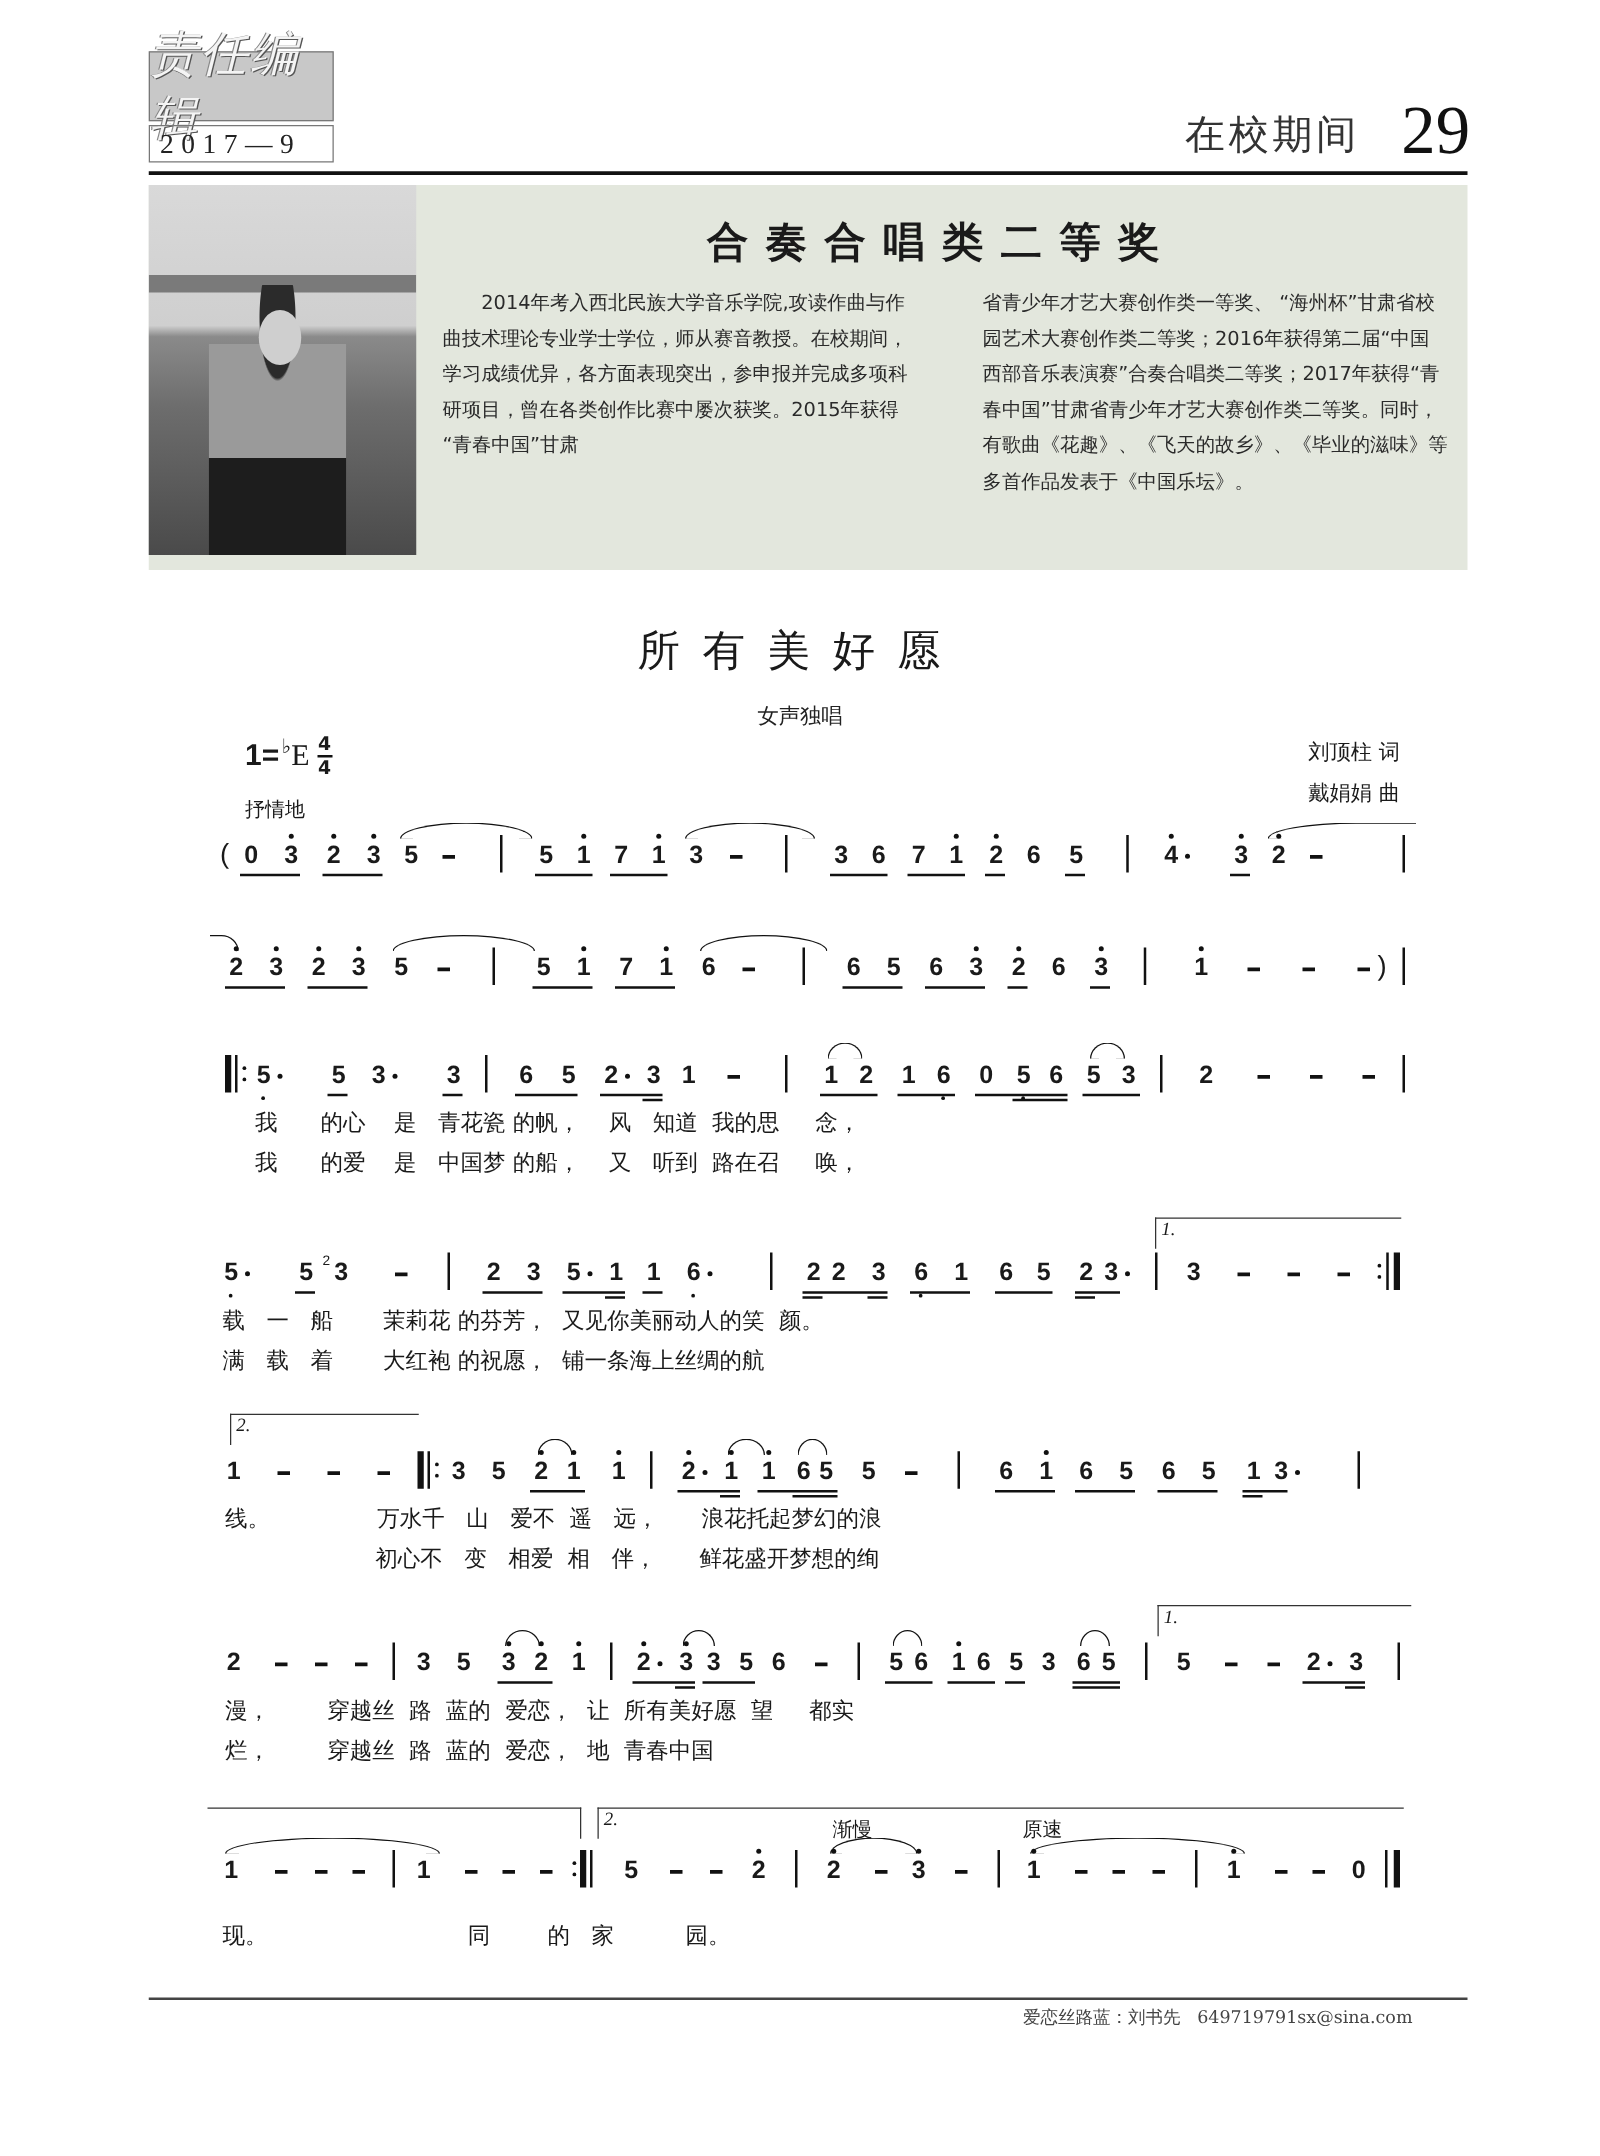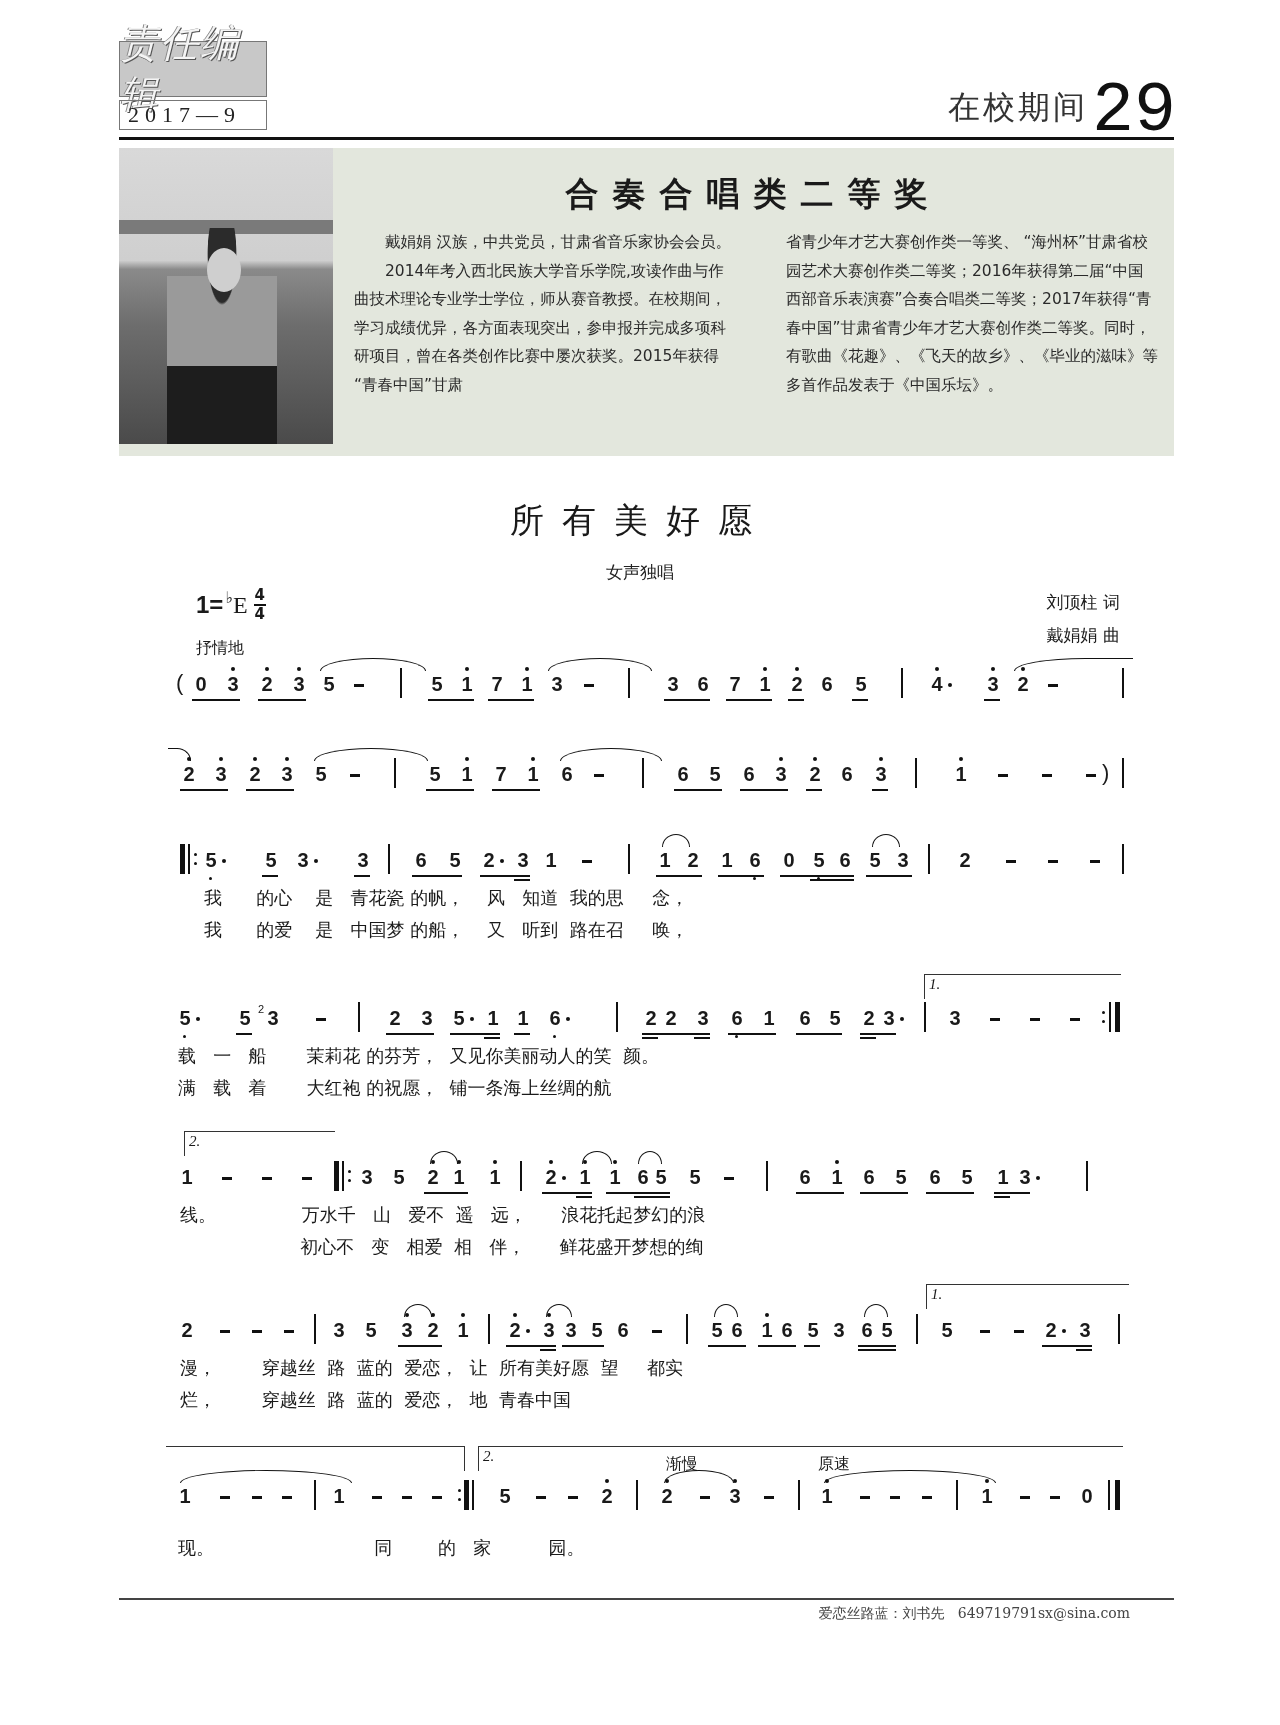--- a/index.html
+++ b/index.html
@@ -11,21 +11,21 @@
   .logo-box { left:119px; top:41px; width:148px; height:56px; background:#c8c8c8;
               border:1px solid #777; box-sizing:border-box; display:flex; align-items:center;
               justify-content:center; font-family:"DejaVu Serif", serif; font-size:38px;
               color:#f4f4f4; letter-spacing:2px; font-style:italic;
               text-shadow:1px 1px 0 #555, -1px 0 0 #888; }
   .issue-box { left:119px; top:100px; width:148px; height:30px; border:1px solid #777;
                box-sizing:border-box; font-family:"Liberation Serif", serif; font-size:22px;
                letter-spacing:6px; display:flex; align-items:center; padding-left:8px; color:#222; }
   .section-title { right:192px; top:86px; font-family:"DejaVu Serif", serif; font-size:32px;
                    color:#333; letter-spacing:3px; }
-  .page-num { right:104px; top:72px; font-family:Liberation Mono, monospace; font-size:70px; color:#111; }
+  .page-num { right:104px; top:72px; font-family:Liberation Serif, serif; font-size:55px; color:#111; }
   .header-rule { left:119px; top:137px; width:1055px; height:3px; background:#111; }
 
   
   .panel { left:119px; top:148px; width:1055px; height:308px; background:#e3e7dd; }
   .photo { left:119px; top:148px; width:214px; height:296px;
            background:linear-gradient(180deg,#d9d9d9 0%,#cfcfcf 38%,#8a8a8a 41%,#6d6d6d 60%,#4a4a4a 100%); overflow:hidden; }
   .photo .bridge { position:absolute; left:0; top:72px; width:214px; height:14px; background:#7a7a7a; }
   .photo .person { position:absolute; left:48px; top:80px; width:110px; height:216px;
                    background:radial-gradient(ellipse at 50% 12%, #2b2b2b 0 18%, transparent 19%),
                               linear-gradient(180deg, transparent 0 22%, #9a9a9a 22% 64%, #1d1d1d 64% 100%);
@@ -85,21 +85,20 @@
 <div class="abs header-rule"></div>
 
 <div class="abs panel"></div>
 <div class="abs photo" title="photo of Dai Juanjuan">
   <div class="bridge"></div>
   <div class="person"></div>
   <div class="face"></div>
 </div>
 <div class="abs panel-heading">合奏合唱类二等奖</div>
 <div class="abs bio bio-left">
-  <p class="indent">戴娟娟 汉族，中共党员，甘肃省音乐家协会会员。</p>
   <p class="indent">2014年考入西北民族大学音乐学院,攻读作曲与作曲技术理论专业学士学位，师从赛音教授。在校期间，学习成绩优异，各方面表现突出，参申报并完成多项科研项目，曾在各类创作比赛中屡次获奖。2015年获得 “青春中国”甘肃</p>
 </div>
 <div class="abs bio bio-right">
   <p>省青少年才艺大赛创作类一等奖、 “海州杯”甘肃省校园艺术大赛创作类二等奖；2016年获得第二届“中国西部音乐表演赛”合奏合唱类二等奖；2017年获得“青春中国”甘肃省青少年才艺大赛创作类二等奖。同时，有歌曲《花趣》、《飞天的故乡》、《毕业的滋味》等多首作品发表于《中国乐坛》。</p>
 </div>
 
 <div class="abs song-title">所有美好愿</div>
 <div class="abs song-sub">女声独唱</div>
 <div class="abs key">
   <span class="one">1=</span>

